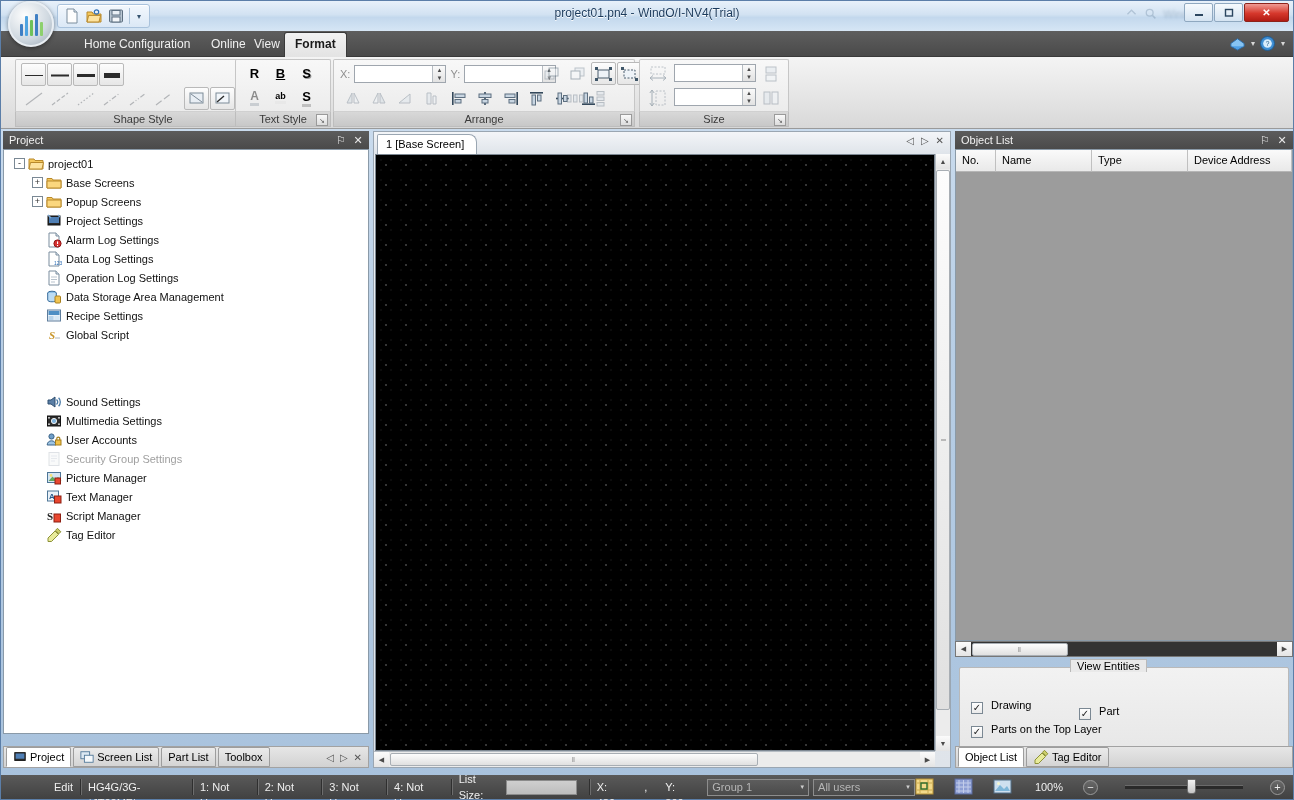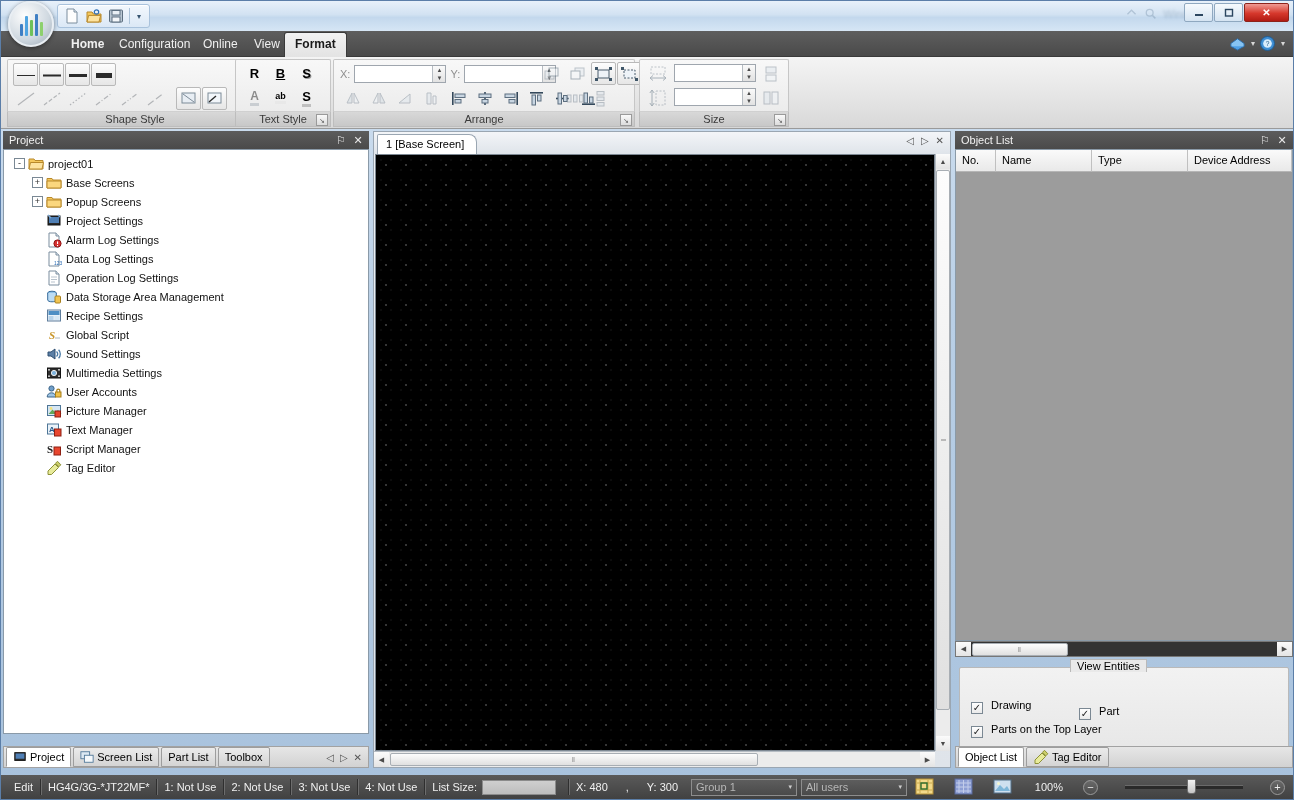--- a/index.html
+++ b/index.html
@@ -141,21 +141,21 @@
      font-size:11px; border:1px solid #b9b9b9; border-bottom:none; }
   .cbx { width:12px; height:12px; border:1px solid #7b8893; background:linear-gradient(#fff,#eaeaea);
      display:inline-flex; align-items:center; justify-content:center; font-size:10px; color:#1c1c1c;
      vertical-align:-2px; margin-right:5px; }
   .rightTabs { position:absolute; left:0; bottom:0; width:338px; height:22px;
      background:linear-gradient(#e6e6e6,#d2d2d2); border:1px solid #a2a2a2; display:flex; align-items:center; }
 
   
   .statusbar { position:absolute; left:0; bottom:0; width:1292px; height:24px;
      background:linear-gradient(#5a5a5a,#414141); color:#f0f0f0; font-size:11px;
-     display:flex; align-items:center; }
+     display:flex; align-items:center;padding-left:40px; }
   .sb-cell { padding:0 7px; height:16px; line-height:16px; border-right:1px solid #2f2f2f;
      box-shadow:1px 0 0 #6d6d6d; }
   .sb-input { width:74px; height:15px; background:linear-gradient(#cfcfcf,#bdbdbd);
      border:1px solid #8b8b8b; margin:0 5px; }
   .sb-combo { width:106px; height:17px; background:linear-gradient(#5d5d5d,#4a4a4a);
      border:1px solid #8d8d8d; margin-left:6px; display:flex; align-items:center;
      padding:0 4px; color:#b6b6b6; font-size:11px; position:relative; }
   .sb-combo .cv { position:absolute; right:4px; font-size:7px; color:#cfcfcf; }
   .zoom-slider { width:118px; height:4px; background:#2a2a2a; border-top:1px solid #6a6a6a;
      position:relative; margin:0 7px; }
@@ -164,20 +164,21 @@
   .zcirc { width:15px; height:15px; border-radius:50%; border:1px solid #9a9a9a;
      background:linear-gradient(#6a6a6a,#4c4c4c); display:flex; align-items:center;
      justify-content:center; font-size:11px; color:#eee; }
 </style>
 </head>
 <body>
 
 <div id="app">
 
   <div class="titlebar">
+    <div class="title-text">project01.pn4 - WindO/I-NV4(Trial)</div>
 
     <div class="qat">
       <div class="qat-btn">
         <svg width="16" height="16" viewBox="0 0 16 16">
             <path d="M3 1h7l3 3v11H3z" fill="#fdfdfd" stroke="#7b8d9e"></path>
             <path d="M10 1v3h3" fill="#dfe8f0" stroke="#7b8d9e"></path>
           </svg>
       </div>
       <div class="qat-btn">
         <svg width="16" height="16" viewBox="0 0 16 16">
@@ -228,23 +229,23 @@
         <div class="orb-bar" style="height:12px;background:#3f7fc4;"></div>
         <div class="orb-bar" style="height:20px;background:#4fa3e0;"></div>
         <div class="orb-bar" style="height:16px;background:#6fc15a;"></div>
         <div class="orb-bar" style="height:22px;background:#3f7fc4;"></div>
         <div class="orb-bar" style="height:14px;background:#8dd06e;"></div>
       </div>
     </div>
   </div>
 
   <div class="ribbon-tabs">
-    <div class="rtab" style="left:60px;font-weight:bold;">Home</div>
+    <div class="rtab" style="left:73px;">Home</div>
     <div class="rtab" style="left:108px;">Configuration</div>
-    <div class="rtab" style="left:192px;">Online</div>
+    <div class="rtab" style="left:200px;">Online</div>
     <div class="rtab" style="left:243px;">View</div>
     <div class="rtab active" style="left:283px;font-weight:bold;">Format</div>
   </div>
 
   <div class="ribbon-right">
     <div class="rr-icon">
       <svg width="17" height="17" viewBox="0 0 18 18">
           <path d="M2 12l7-5 7 5-7 4z" fill="#4fa0e6" stroke="#2d6ca8"></path>
           <path d="M2 12V9l7-5 7 5v3" fill="#86c3f2" stroke="#2d6ca8"></path>
         </svg>
@@ -255,21 +256,21 @@
           <circle cx="9" cy="9" r="7.4" fill="#3f8fd4" stroke="#1d5a93"></circle>
           <circle cx="9" cy="9" r="4.6" fill="#d8ecfb"></circle>
           <text x="9" y="12" font-size="7" text-anchor="middle" fill="#19537f" font-family="Liberation Sans">?</text>
         </svg>
     </div>
     <span class="rr-caret">▾</span>
   </div>
 
   <div class="ribbon-body">
 
-    <div class="rgroup" style="left:6px; width:256px;">
+    <div class="rgroup" style="left:14px; width:256px;">
       <div class="rgroup-body">
         <div class="btnrow" style="left:5px; top:3px;">
           <div class="rbtn framed">
               <svg width="20" height="10">
                 <rect x="1" y="5" width="18" height="1" fill="#2b2b2b"></rect>
               </svg>
             </div>
           <div class="rbtn framed">
               <svg width="20" height="10">
                 <rect x="1" y="4.5" width="18" height="2" fill="#2b2b2b"></rect>
@@ -655,21 +656,21 @@
           </div>
           <div class="tnode" style="padding-left: 22px;">
             <span class="t-exp" style="border: none; background: transparent;"></span>
             <span style="width: 0px;"></span>
             <span class="t-ico"><svg width="16" height="16" viewBox="0 0 16 16">
                 <text x="3" y="12" font-size="11" font-style="italic" font-weight="bold" fill="#c8952a" font-family="Liberation Serif">S</text>
                 <path d="M9 11h5" stroke="#b0b8c0"></path>
               </svg></span>
             <span>Global Script</span>
           </div>
-          <div class="tnode" style="padding-left: 22px;">
+          <div class="tnode" style="padding-left: 22px; margin-top: 48px;">
             <span class="t-exp" style="border: none; background: transparent;"></span>
             <span style="width: 0px;"></span>
             <span class="t-ico"><svg width="16" height="16" viewBox="0 0 16 16">
                 <path d="M2 6h3l4-3v10L5 10H2z" fill="#5b7fa6" stroke="#2f4f70"></path>
                 <path d="M10.5 5.5a3.6 3.6 0 010 5M12.6 3.8a6 6 0 010 8.4" fill="none" stroke="#4a7ba8" stroke-width="1.3"></path>
               </svg></span>
             <span>Sound Settings</span>
           </div>
           <div class="tnode" style="padding-left: 22px;">
             <span class="t-exp" style="border: none; background: transparent;"></span>
@@ -687,20 +688,29 @@
           <div class="tnode" style="padding-left: 22px;">
             <span class="t-exp" style="border: none; background: transparent;"></span>
             <span style="width: 0px;"></span>
             <span class="t-ico"><svg width="16" height="16" viewBox="0 0 16 16">
                 <circle cx="5.5" cy="4.5" r="2.6" fill="#6f9ec9" stroke="#3a6387"></circle>
                 <path d="M1.2 13c0-2.6 1.9-4.2 4.3-4.2S9.8 10.4 9.8 13z" fill="#9ec4e3" stroke="#3a6387"></path>
                 <rect x="9.5" y="8" width="5.5" height="5" fill="#f0c14a" stroke="#a77f1c"></rect>
                 <path d="M10.8 8V6.6a1.5 1.5 0 013 0V8" fill="none" stroke="#a77f1c" stroke-width="1.2"></path>
               </svg></span>
             <span>User Accounts</span>
+          </div>
+          <div class="tnode dis" style="padding-left: 22px;">
+            <span class="t-exp" style="border: none; background: transparent;"></span>
+            <span style="width: 0px;"></span>
+            <span class="t-ico" style="opacity: 0.45;"><svg width="16" height="16" viewBox="0 0 16 16">
+                <rect x="3" y="1.5" width="10" height="13" fill="#f2f4f6" stroke="#b9c1c9"></rect>
+                <path d="M5 5h6M5 7.5h6M5 10h4" stroke="#c8d0d8"></path>
+              </svg></span>
+            <span>Security Group Settings</span>
           </div>
           <div class="tnode" style="padding-left: 22px;">
             <span class="t-exp" style="border: none; background: transparent;"></span>
             <span style="width: 0px;"></span>
             <span class="t-ico"><svg width="16" height="16" viewBox="0 0 16 16">
                 <rect x="1.5" y="2.5" width="13" height="10" fill="#d6e6f3" stroke="#4e7697"></rect>
                 <path d="M2.5 11l4-4.5 3 3 2.5-2.5 3.5 4z" fill="#63a85a"></path>
                 <circle cx="5" cy="5.5" r="1.4" fill="#f4e27a"></circle>
                 <rect x="9" y="8" width="5.5" height="6" fill="#e8462f" stroke="#8d1f12"></rect>
               </svg></span>

